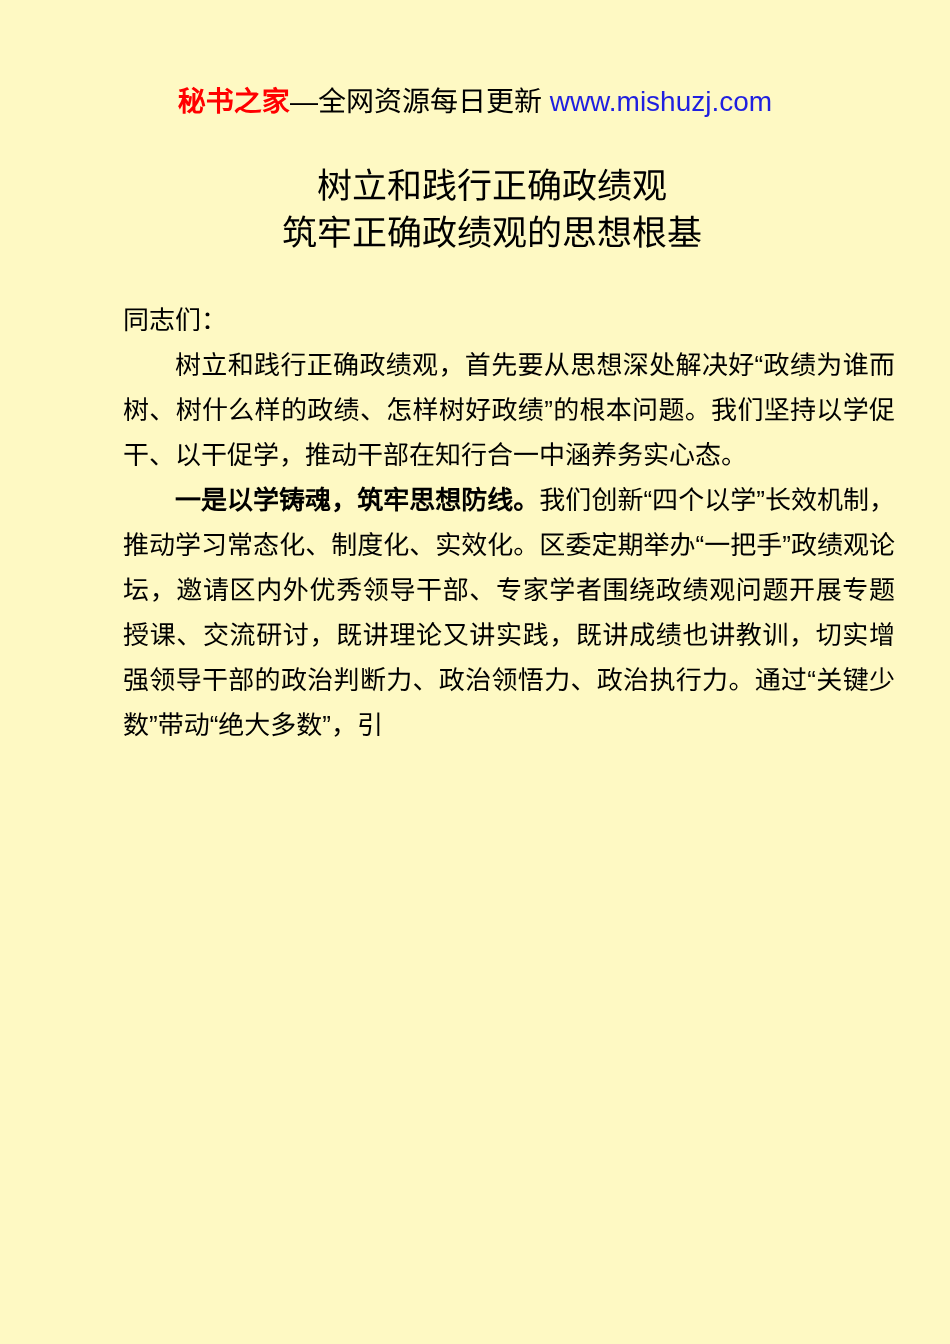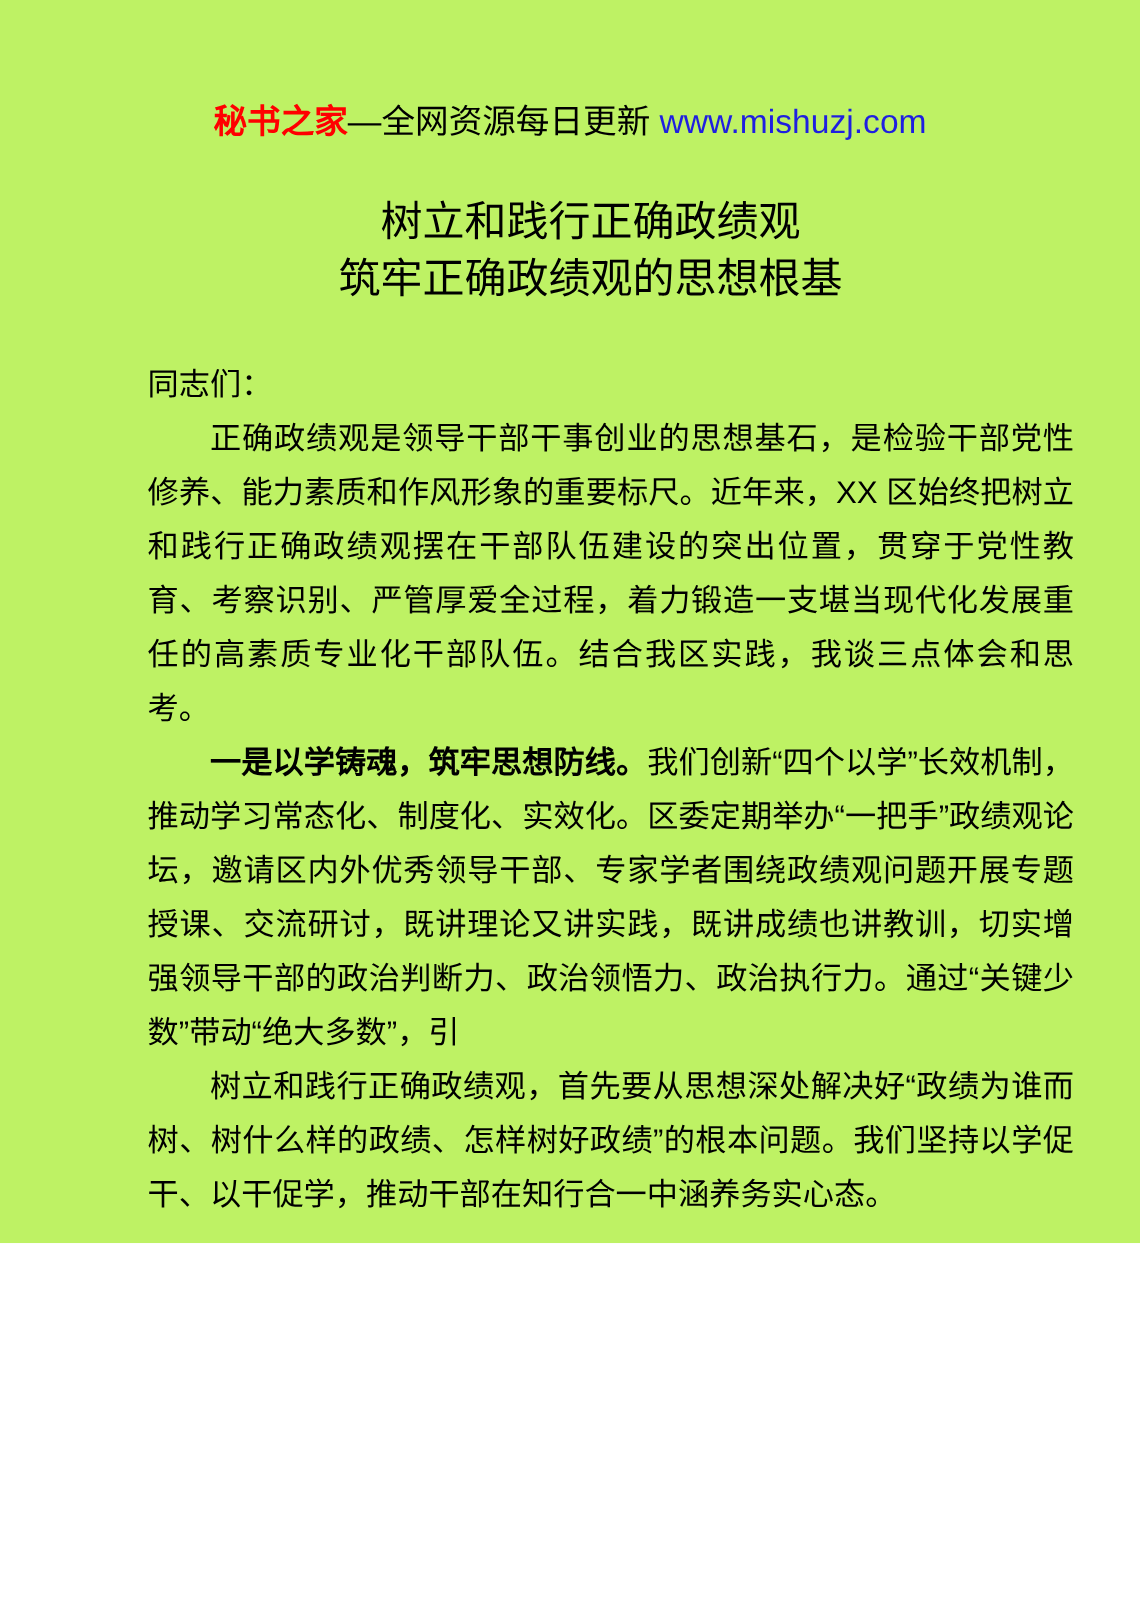--- a/index.html
+++ b/index.html
@@ -1,22 +1,22 @@
 <!DOCTYPE html>
 <html lang="zh-CN"><head>
 <meta charset="utf-8">
 <style>
   * { margin: 0; padding: 0; box-sizing: border-box; }
   html, body { background: #ffffff; }
   body { font-family: "Liberation Sans", "DejaVu Sans", sans-serif; }
   .page {
     position: relative;
     width: 950px;
-    height: 1036px;
-    background: #bef264;
+    height: 1344px;
+    background: #fef9c3;
     overflow: hidden;
   }
   .brand-header {
     padding-top: 84px;
     text-align: center;
     font-size: 28px;
     line-height: 36px;
     white-space: nowrap;
   }
   .brand-site { font-weight: 700; }
@@ -55,18 +55,17 @@
   </div>
 
   <div class="title-block">
     <div>树立和践行正确政绩观</div>
     <div>筑牢正确政绩观的思想根基</div>
   </div>
 
   <div class="doc-body">
 
   <p><span>同志们：</span></p>
-      <p class="indent"><span>正确政绩观是领导干部干事创业的思想基石，是检验干部党性修养、能力素质和作风形象的重要标尺。近年来，XX 区始终把树立和践行正确政绩观摆在干部队伍建设的突出位置，贯穿于党性教育、考察识别、严管厚爱全过程，着力锻造一支堪当现代化发展重任的高素质专业化干部队伍。结合我区实践，我谈三点体会和思考。</span></p>
+      <p class="indent"><span>树立和践行正确政绩观，首先要从思想深处解决好“政绩为谁而树、树什么样的政绩、怎样树好政绩”的根本问题。我们坚持以学促干、以干促学，推动干部在知行合一中涵养务实心态。</span></p>
       <p class="indent"><span class="bold">一是以学铸魂，筑牢思想防线。</span><span>我们创新“四个以学”长效机制，推动学习常态化、制度化、实效化。区委定期举办“一把手”政绩观论坛，邀请区内外优秀领导干部、专家学者围绕政绩观问题开展专题授课、交流研讨，既讲理论又讲实践，既讲成绩也讲教训，切实增强领导干部的政治判断力、政治领悟力、政治执行力。通过“关键少数”带动“绝大多数”，引</span></p>
-      <p class="indent"><span>树立和践行正确政绩观，首先要从思想深处解决好“政绩为谁而树、树什么样的政绩、怎样树好政绩”的根本问题。我们坚持以学促干、以干促学，推动干部在知行合一中涵养务实心态。</span></p>
     </div>
 
 </div>
 
 </body></html>

